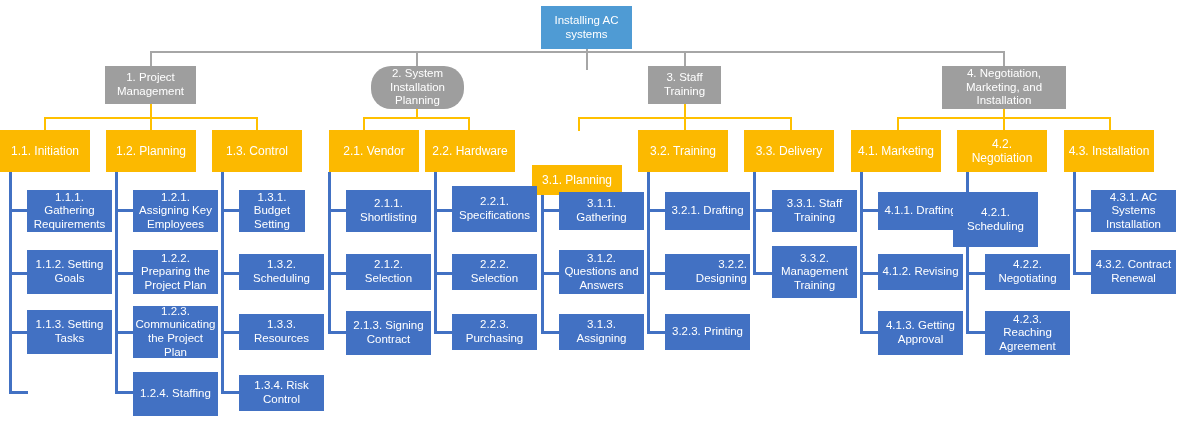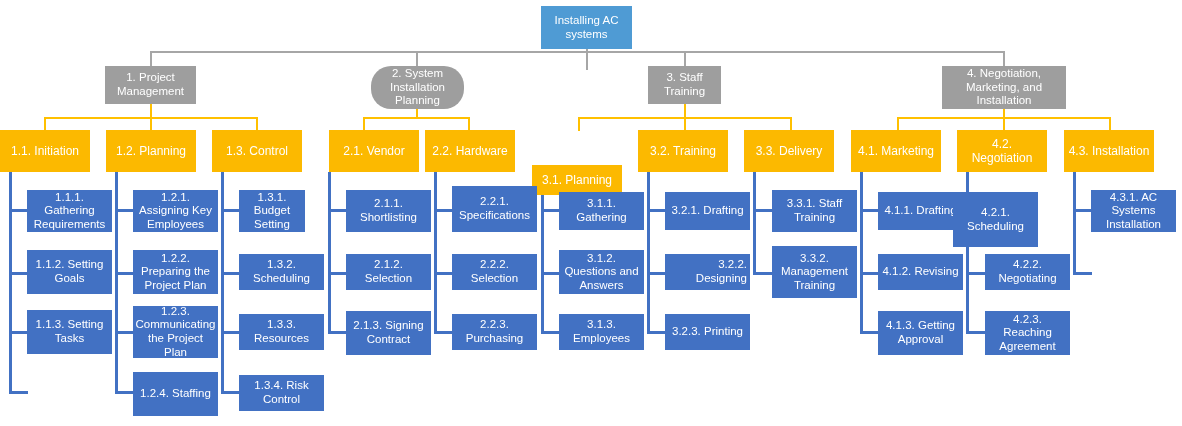--- a/index.html
+++ b/index.html
@@ -254,21 +254,21 @@
     <span class="node-label">2.2.3. Purchasing</span>
   </div>
 
   <div class="node leaf" style="left:559px; top:192px; width:85px; height:38px;">
     <span class="node-label">3.1.1. Gathering</span>
   </div>
   <div class="node leaf" style="left:559px; top:250px; width:85px; height:44px;">
     <span class="node-label">3.1.2. Questions and Answers</span>
   </div>
   <div class="node leaf" style="left:559px; top:314px; width:85px; height:36px;">
-    <span class="node-label">3.1.3. Employees</span>
+    <span class="node-label">3.1.3. Assigning</span>
   </div>
 
   <div class="node leaf" style="left:665px; top:192px; width:85px; height:38px;">
     <span class="node-label">3.2.1. Drafting</span>
   </div>
   <div class="node leaf" style="left:665px; top:254px; width:85px; height:36px;text-align:right;">
     <span class="node-label">3.2.2. Designing</span>
   </div>
   <div class="node leaf" style="left:665px; top:314px; width:85px; height:36px;">
     <span class="node-label">3.2.3. Printing</span>
@@ -297,14 +297,17 @@
   <div class="node leaf" style="left:985px; top:254px; width:85px; height:36px;">
     <span class="node-label">4.2.2. Negotiating</span>
   </div>
   <div class="node leaf" style="left:985px; top:311px; width:85px; height:44px;">
     <span class="node-label">4.2.3. Reaching Agreement</span>
   </div>
 
   <div class="node leaf" style="left:1091px; top:190px; width:85px; height:42px;">
     <span class="node-label">4.3.1. AC Systems Installation</span>
   </div>
+  <div class="node leaf" style="left:1091px; top:250px; width:85px; height:44px;">
+    <span class="node-label">4.3.2. Contract Renewal</span>
+  </div>
 
 </div>
 
 </body></html>

